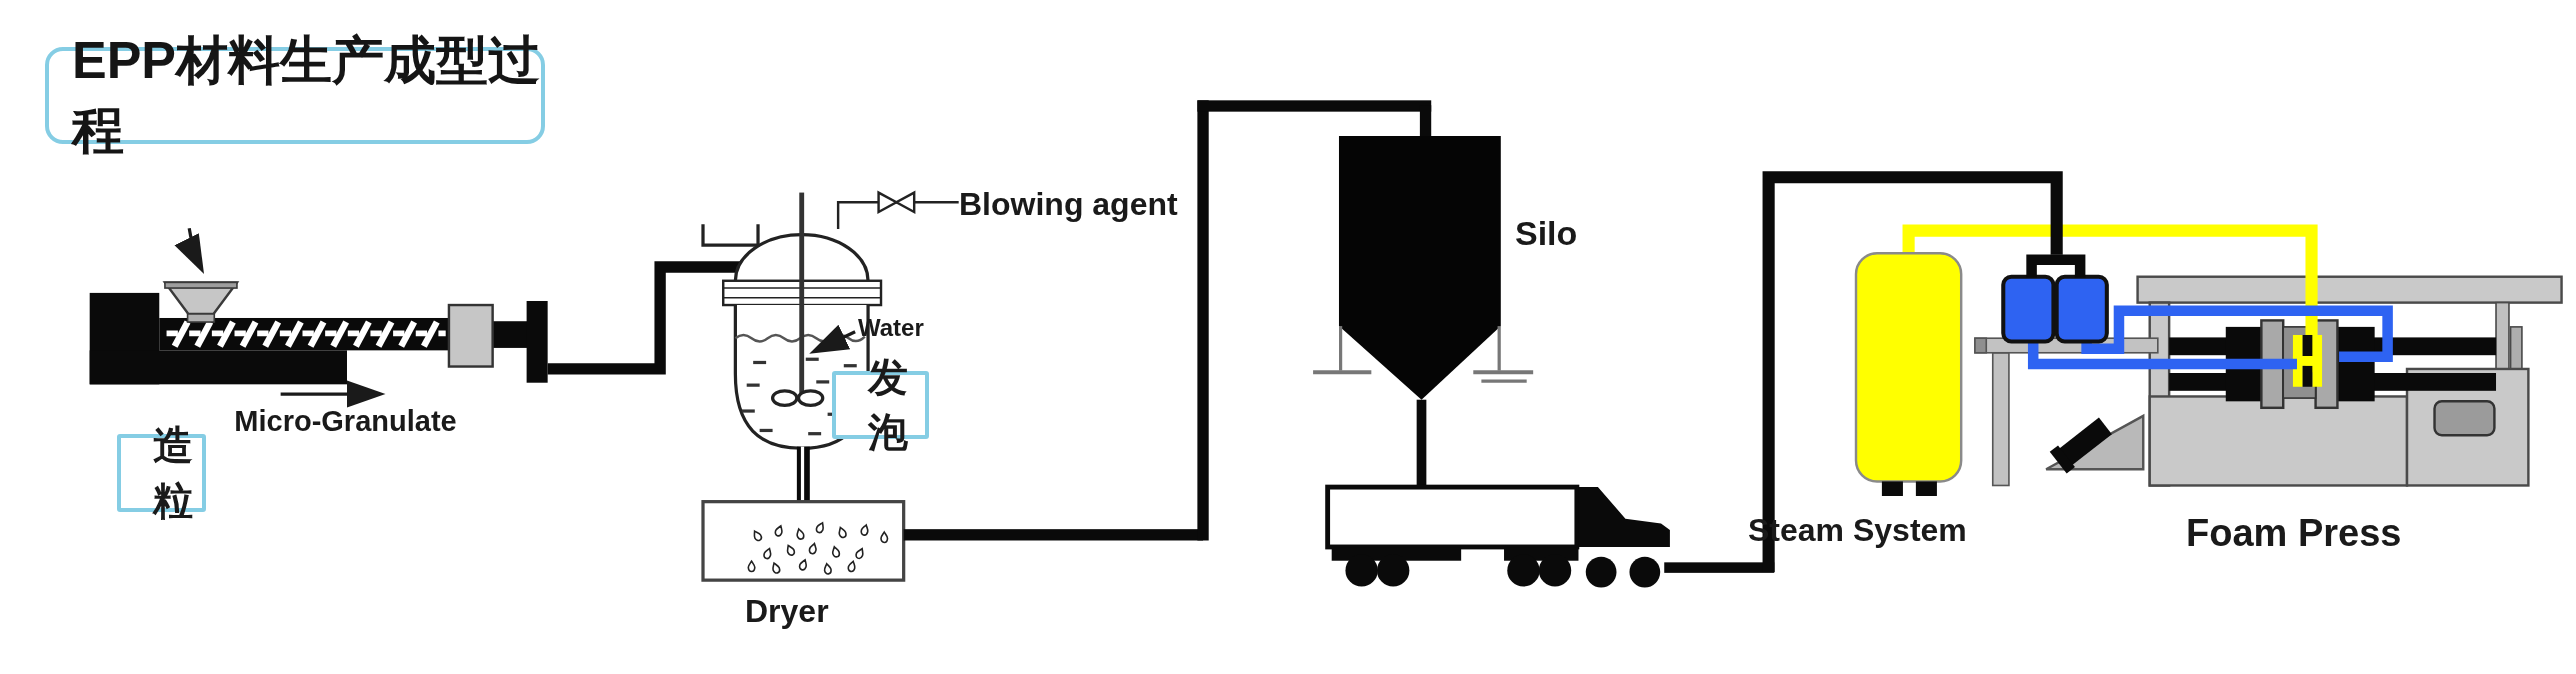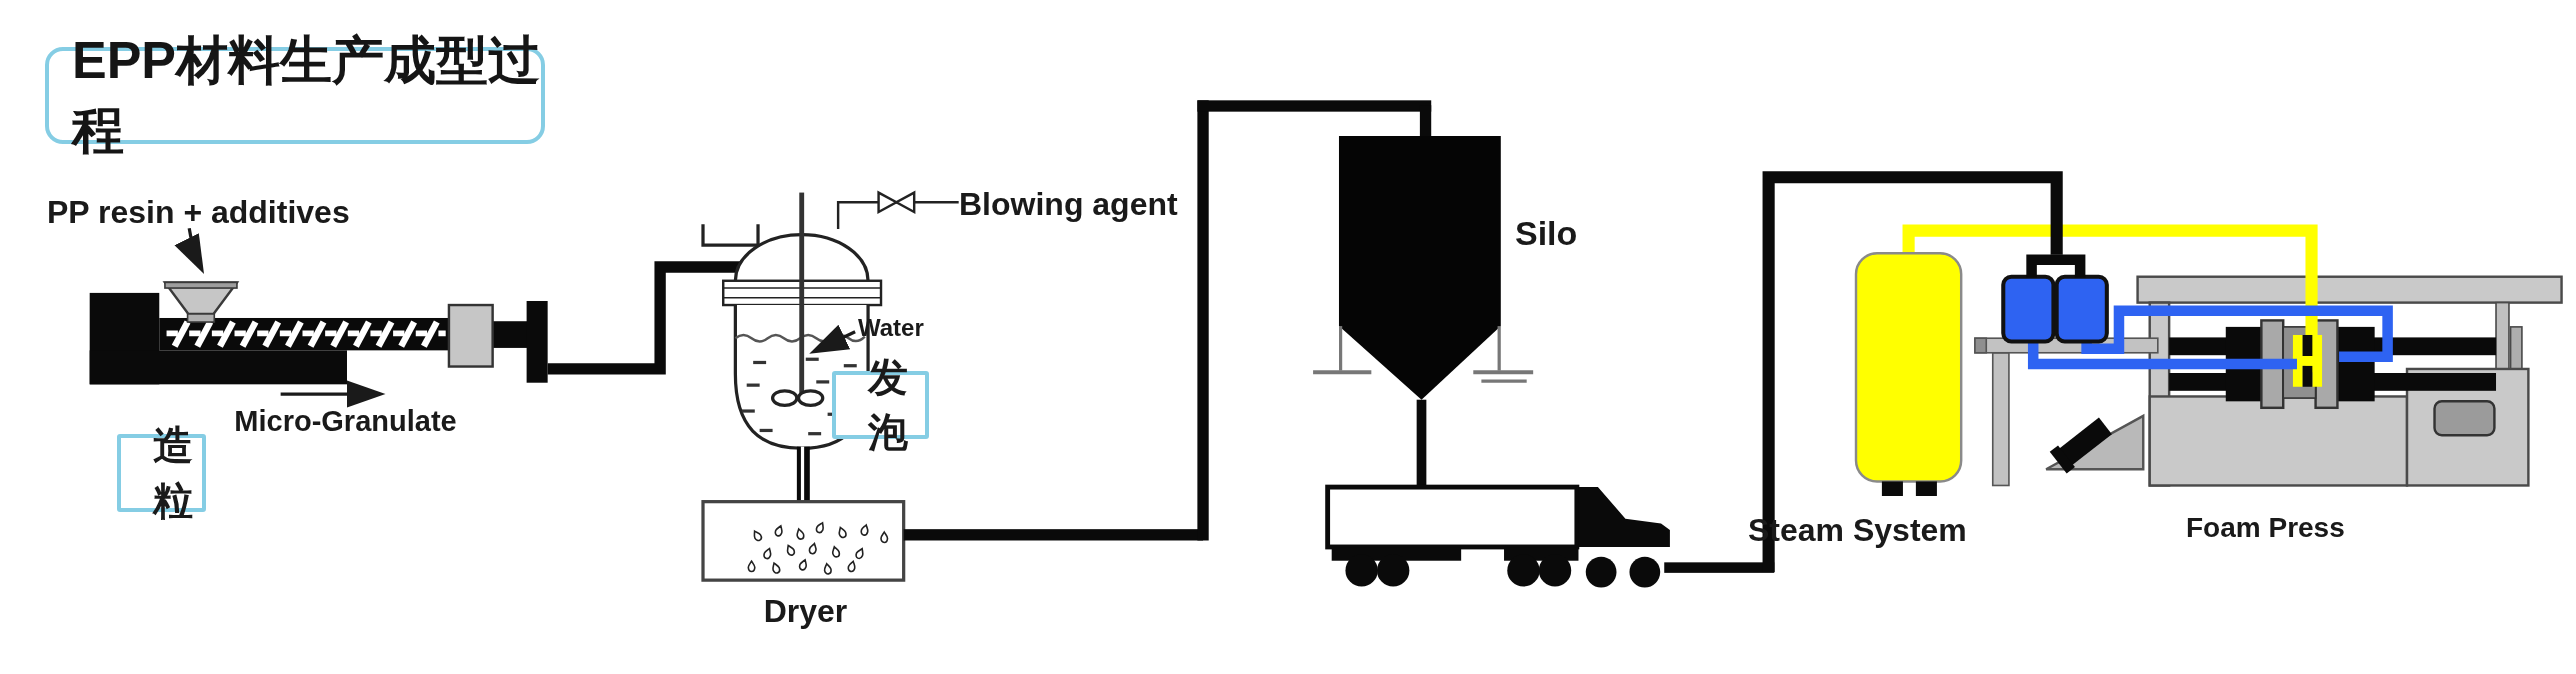--- a/index.html
+++ b/index.html
@@ -18,23 +18,23 @@
     position:absolute;left:45px;top:47px;width:500px;height:97px;
     display:flex;align-items:center;justify-content:center;
     background:#ffffff;border:4px solid #85cde4;border-radius:18px;
     font-size:52px;font-weight:bold;box-sizing:border-box;padding-left:23px;
   }
   .pp-resin{left:47px;top:194px;font-size:32px;}
   .micro-granulate{left:228px;top:405px;width:235px;text-align:center;font-size:29px;}
   .blowing-agent{left:959px;top:186px;font-size:32px;}
   .water{left:858px;top:314px;font-size:24px;}
   .silo{left:1515px;top:214px;font-size:34px;}
-  .dryer{left:745px;top:593px;width:121px;text-align:center;font-size:32px;}
+  .dryer{left:745px;top:593px;width:121px;text-align:left;font-size:32px;}
   .steam-system{left:1748px;top:512px;font-size:32px;}
-  .foam-press{left:2186px;top:512px;font-size:28px;}
+  .foam-press{left:2186px;top:512px;font-size:38px;}
   .zaoli{left:117px;top:434px;width:89px;height:78px;font-size:40px;}
   .fapao{left:832px;top:371px;width:97px;height:68px;font-size:40px;}
 </style>
 </head>
 <body>
 
 <div class="canvas">
 
   <svg class="artwork" viewBox="0 0 3182 833">
     <defs>
@@ -241,21 +241,20 @@
     <g>
       <path d="M2185,707 L2185,219 L2541,219 L2541,315" fill="none" stroke="#0a0a0a" stroke-width="15"></path>
       <path d="M2510,343 L2510,321 L2570,321 L2570,343" fill="none" stroke="#0a0a0a" stroke-width="13"></path>
     </g>
   </svg>
 
   <div class="title-box">
     <span>EPP材料生产成型过程</span>
   </div>
 
-  <div class="lbl pp-resin">PP resin + additives</div>
   <div class="lbl blowing-agent">Blowing agent</div>
   <div class="lbl micro-granulate">Micro-Granulate</div>
   <div class="lbl water">Water</div>
   <div class="lbl silo">Silo</div>
   <div class="lbl dryer">Dryer</div>
   <div class="lbl steam-system">Steam System</div>
   <div class="lbl foam-press">Foam Press</div>
 
   <div class="stage-box zaoli">
     <span>造粒</span>

